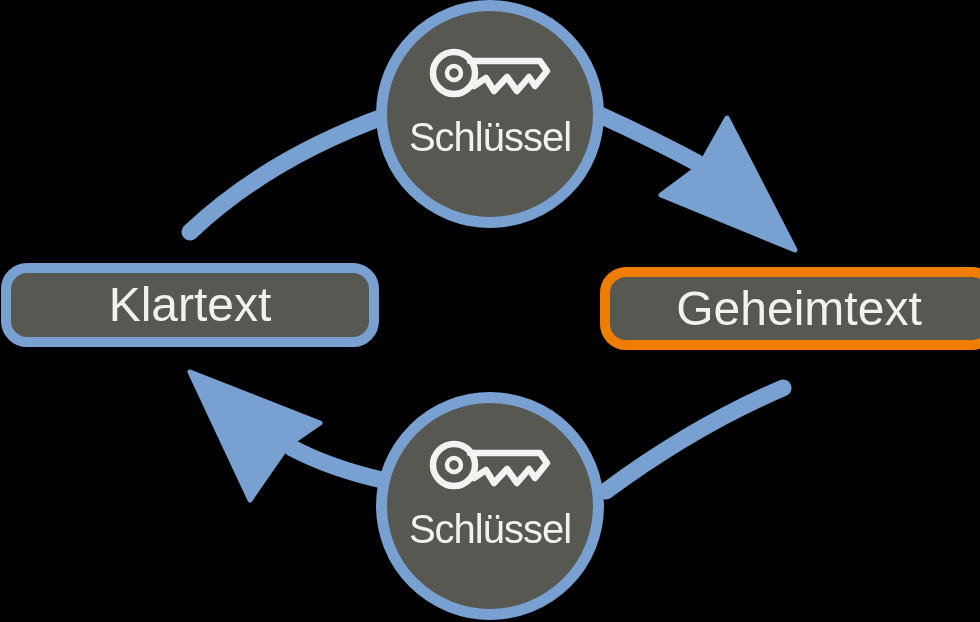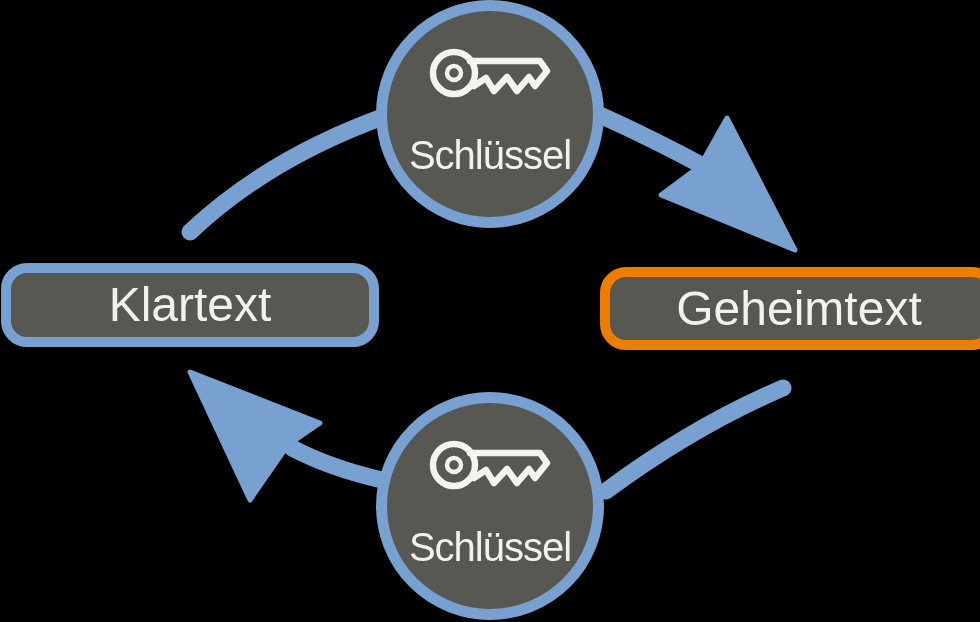--- a/index.html
+++ b/index.html
@@ -18,21 +18,21 @@
     width:228px;height:228px;
     box-sizing:border-box;
     background:#575852;
     border:11px solid #78a0d0;
     border-radius:50%;
     display:flex;flex-direction:column;align-items:center;
     padding-top:34px;
   }
   .key-node .key-icon{display:block;flex:0 0 auto;}
   .key-label{
-    margin-top:34px;
+    margin-top:16px;
     color:#f2f1ee;
     font-size:40px;
     letter-spacing:-1px;
     line-height:1;
     white-space:nowrap;
   }
   .text-node{
     position:absolute;
     box-sizing:border-box;
     background:#575852;

